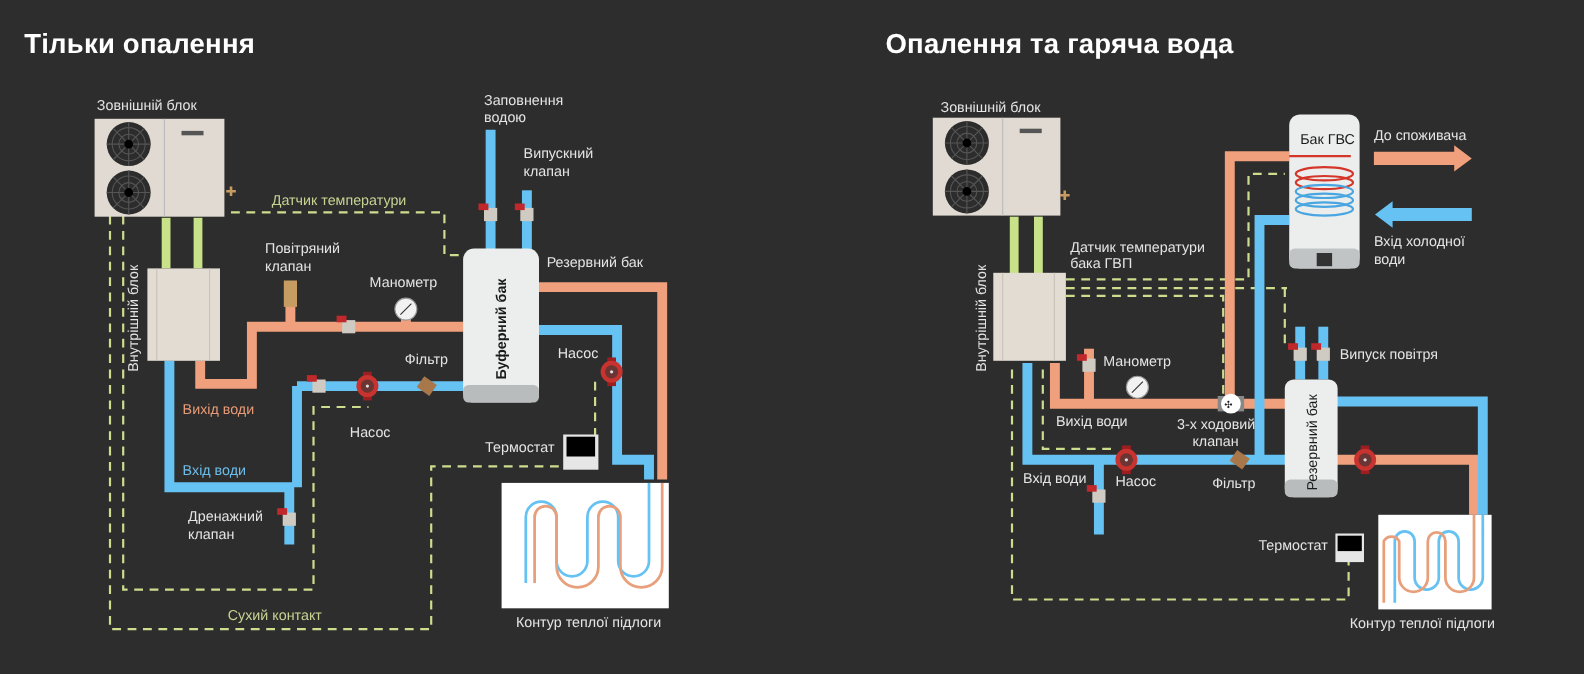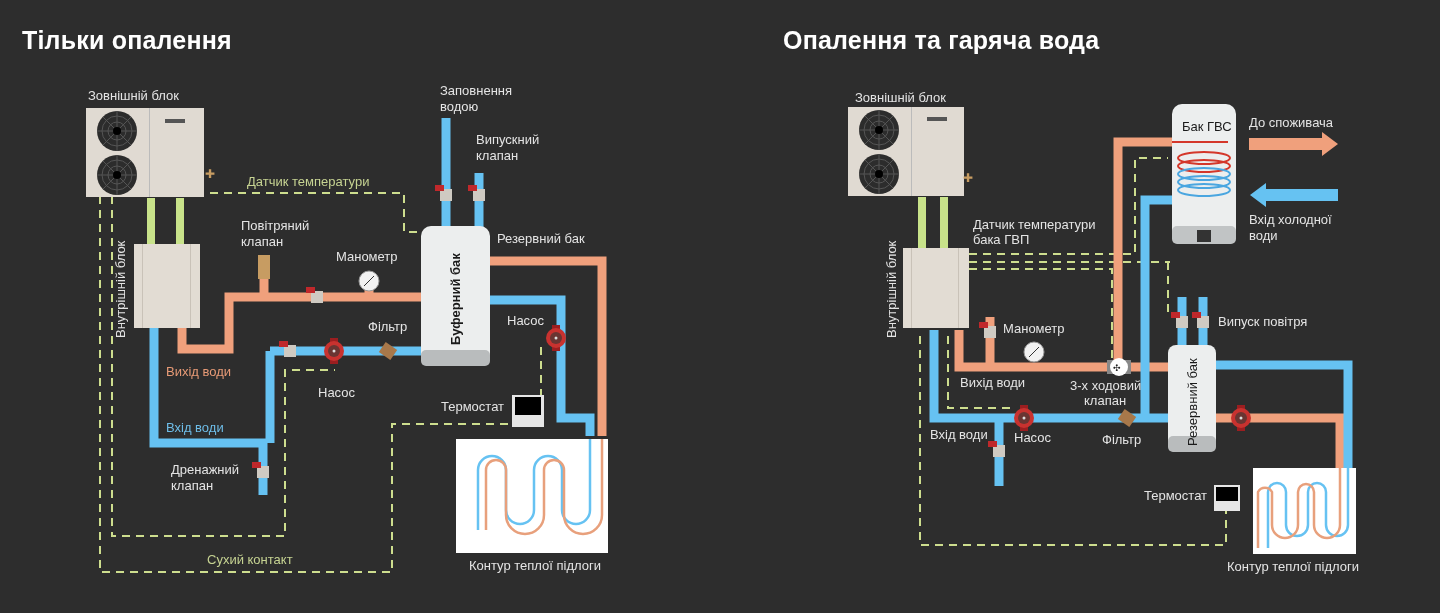--- a/index.html
+++ b/index.html
@@ -10,21 +10,21 @@
   .lbl { font-family:"Liberation Sans", sans-serif; font-size:13px; fill:#e4e4e4; }
   .lbl-or { fill:#e79a76; }
   .lbl-bl { fill:#6ebde8; }
   .lbl-gr { fill:#c6d392; }
   .lbl-dk { fill:#1a1a1a; }
 </style>
 </head>
 <body>
 
 <div class="title" style="left:22px; top:26px;">Тільки опалення</div>
-<div class="title" style="left:783px; top:26px;">Опалення та гаряча вода</div>
+<div class="title" style="left:805px; top:26px;">Опалення та гаряча вода</div>
 
 <svg class="diag" width="1440" height="613" viewBox="0 0 1440 613">
   <defs>
     <g id="fan">
       <circle r="20" fill="#2c2c2c"></circle>
       <circle r="15" fill="none" stroke="#555" stroke-width="1"></circle>
       <circle r="9" fill="none" stroke="#555" stroke-width="1"></circle>
       <line x1="-20" y1="0" x2="20" y2="0" stroke="#555" stroke-width="1"></line>
       <line x1="0" y1="-20" x2="0" y2="20" stroke="#555" stroke-width="1"></line>
       <line x1="-14" y1="-14" x2="14" y2="14" stroke="#555" stroke-width="1"></line>

